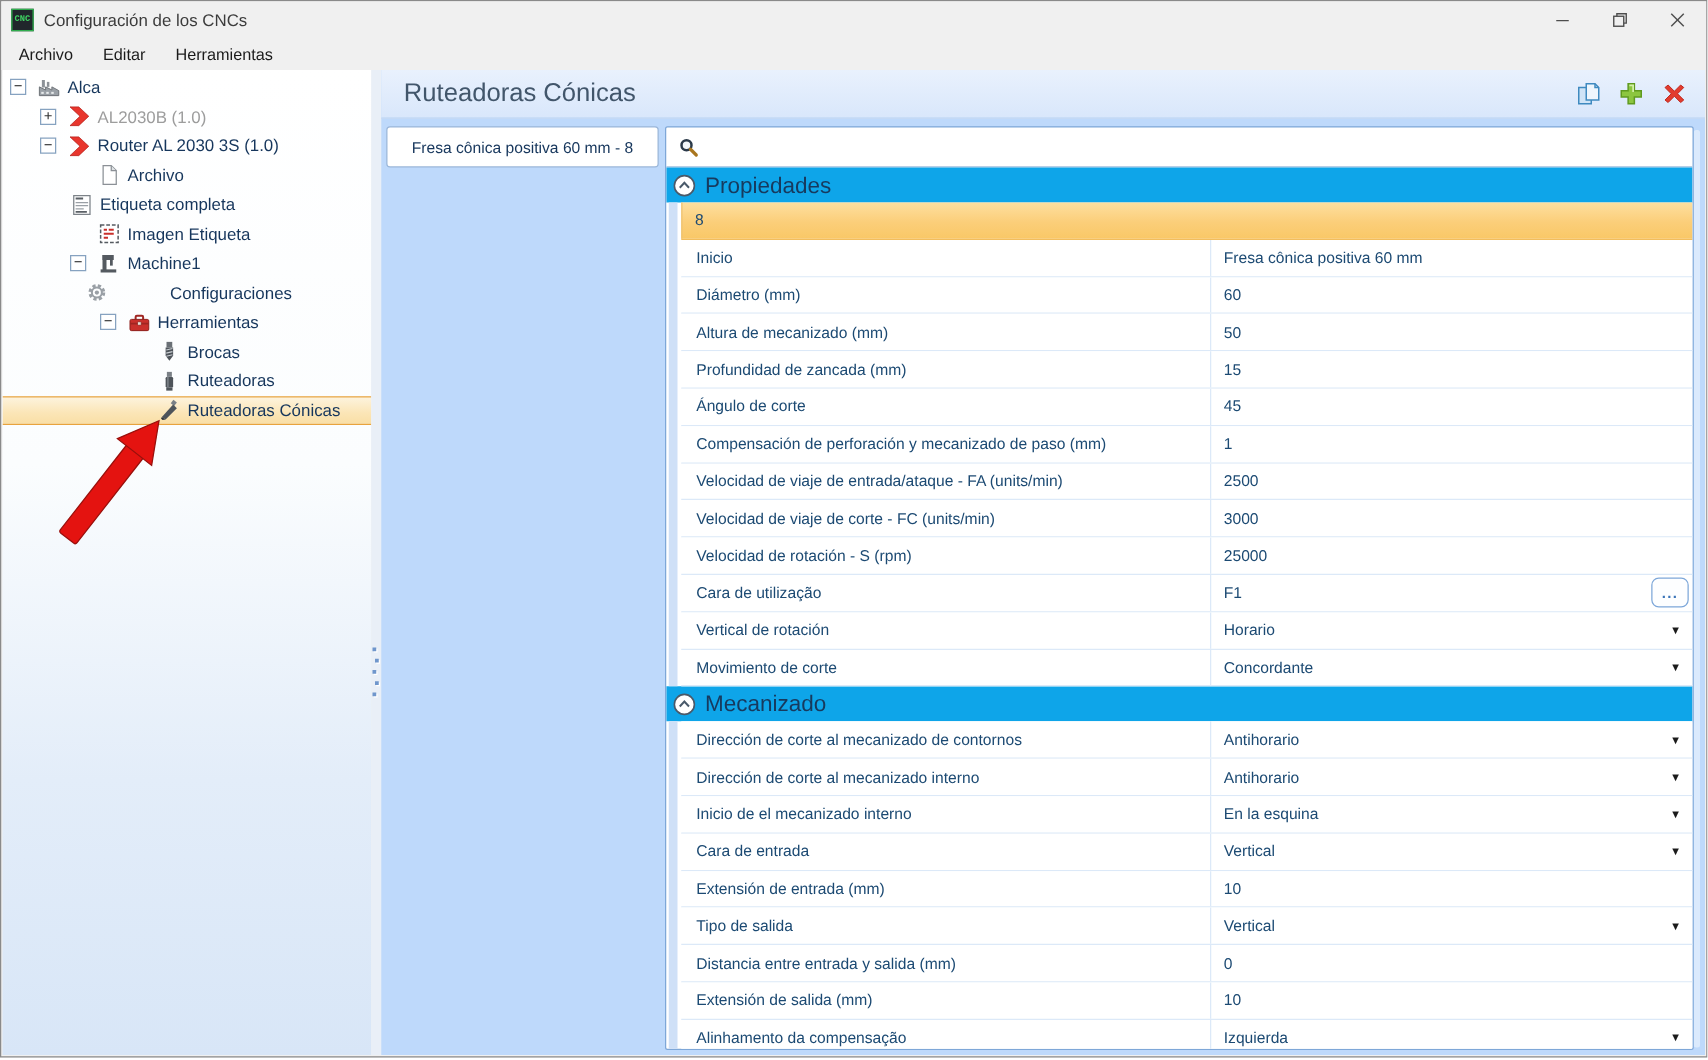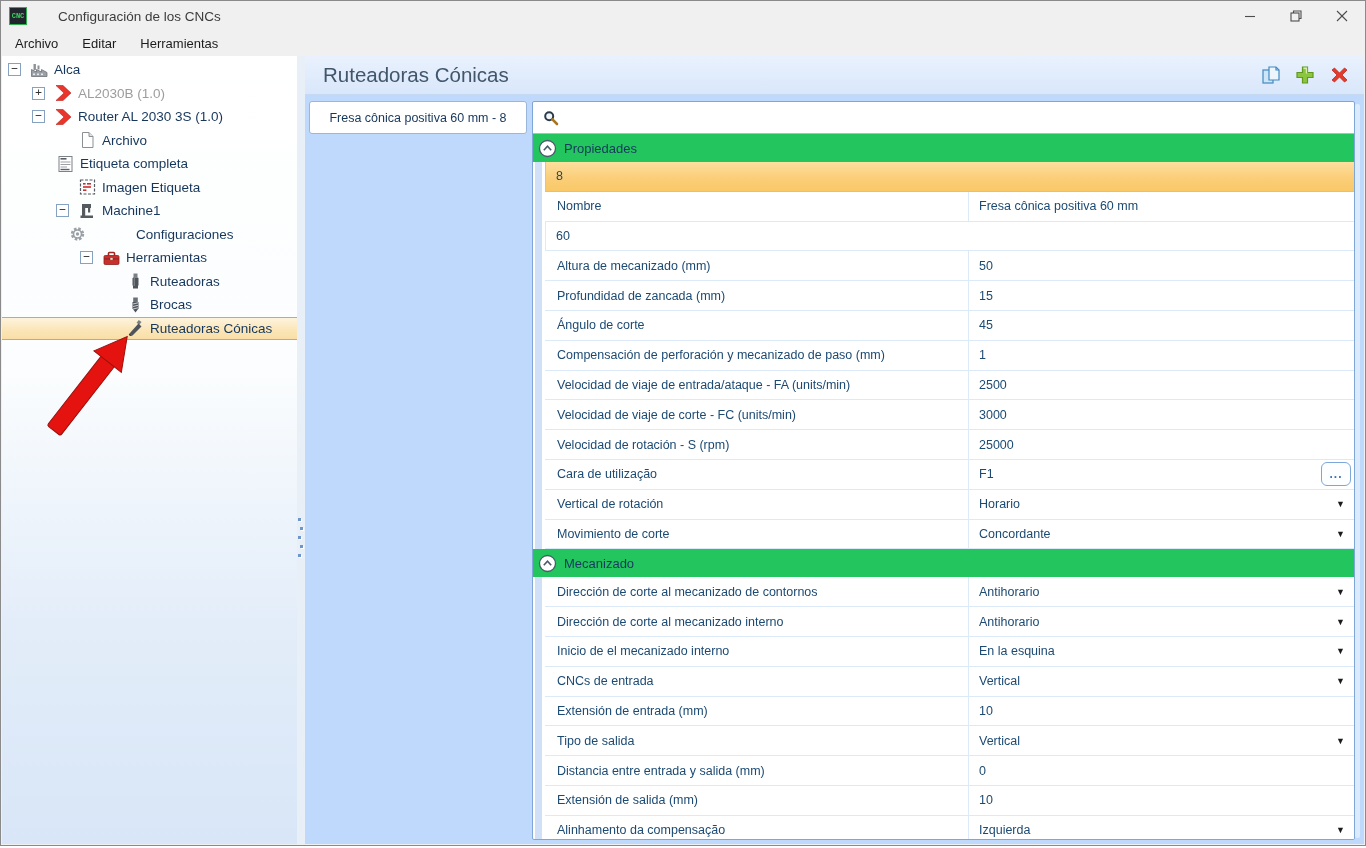--- a/index.html
+++ b/index.html
@@ -1,20 +1,20 @@
 <!DOCTYPE html>
 <html><head>
 <meta charset="utf-8">
 <style>
   html,body{margin:0;padding:0;background:#ffffff;}
   body{width:1366px;height:848px;font-family:"Liberation Sans","DejaVu Sans",sans-serif;-webkit-font-smoothing:antialiased;}
   .window{position:relative;width:1366px;height:846px;box-sizing:border-box;border:1px solid #8a8a8a;background:#f0f0f0;overflow:hidden;}
 
   
-  .titlebar{position:absolute;top:0;left:0;right:0;height:30px;background:#f0f0f0;display:flex;align-items:center;gap:23px;}
+  .titlebar{position:absolute;top:0;left:0;right:0;height:30px;background:#f0f0f0;display:flex;align-items:center;}
   .appicon{width:18px;height:18px;margin-left:8px;background:#20262b;border:1px solid #2fae4e;box-sizing:border-box;display:flex;align-items:center;justify-content:center;}
   .appicon span{color:#3fd463;font-size:7px;font-weight:bold;font-family:"Liberation Mono","DejaVu Sans Mono",monospace;letter-spacing:0;}
   .title-text{margin-left:8px;font-size:13.5px;color:#3c3c3c;}
   .winbtns{margin-left:auto;display:flex;height:30px;}
   .winbtn{width:46px;height:30px;display:flex;align-items:center;justify-content:center;}
   .winbtn svg{stroke:#4d4d4d;stroke-width:1.1;fill:none;}
 
   
   .menubar{position:absolute;top:30px;left:0;right:0;height:25px;background:#f0f0f0;display:flex;align-items:center;}
   .menu-item{padding:0 10px;margin-left:4px;font-size:13px;color:#1b1b1b;height:22px;line-height:22px;}
@@ -44,21 +44,21 @@
 
   
   .mainbody{position:absolute;top:38px;left:0;right:0;bottom:0;}
   .tab{position:absolute;left:4px;top:7px;width:218px;height:33px;box-sizing:border-box;background:#ffffff;border:1px solid #9ab6d9;border-radius:3px;display:flex;align-items:center;justify-content:center;font-size:12.5px;color:#16365c;}
   .scrollstrip{position:absolute;right:4px;top:10px;bottom:6px;width:5px;background:rgba(255,255,255,0.45);border-radius:2px;}
 
   
   .grid{position:absolute;left:227px;top:7px;width:823px;bottom:4px;box-sizing:border-box;background:#ffffff;border:1px solid #7ea7d8;border-radius:2px;overflow:hidden;}
   .searchrow{height:32px;box-sizing:border-box;border-bottom:1px solid #9fbfe0;display:flex;align-items:center;padding-left:10px;}
   .searchrow input{border:none;outline:none;flex:1;font-size:12.5px;color:#1c4a73;margin-left:8px;font-family:inherit;background:transparent;}
-  .sec-header{height:28px;background:#22c55e;display:flex;align-items:center;font-size:13px;color:#173a5e;}
+  .sec-header{height:28px;background:#0ea5e9;display:flex;align-items:center;font-size:18px;color:#173a5e;}
   .sec-header .circ{margin:0 7px 0 5px;display:flex;}
   .secrows{position:relative;padding-left:12px;}
   .secrows .strip{position:absolute;left:2px;top:0;bottom:0;width:7px;background:#cfe0f7;}
   .prow{display:flex;height:29.8px;box-sizing:border-box;border-bottom:1px solid #dce9f8;background:#ffffff;font-size:12.5px;color:#1c4a73;}
   .prow .plabel{width:423px;flex:none;display:flex;align-items:center;padding-left:12px;box-sizing:border-box;}
   .prow .pvalue{flex:1;display:flex;align-items:center;border-left:1px solid #dce9f8;padding-left:10px;position:relative;}
   .prow.selected{background:linear-gradient(180deg,#fddf9f 0%,#fbce79 55%,#f9c867 100%);border-bottom:1px solid #f2bd5d;}
   .prow.selected .pvalue{border-left-color:#eec272;}
   .dd-arrow{margin-left:auto;padding-right:9px;font-size:9px;color:#1b1b1b;}
   .ellipsis-btn{position:absolute;right:3px;top:2px;width:30px;height:24px;box-sizing:border-box;border:1px solid #7da7d9;border-radius:6px;background:#fdfeff;color:#3a74b8;font-weight:bold;letter-spacing:1px;font-size:12px;display:flex;align-items:center;justify-content:center;}
@@ -215,40 +215,40 @@
                 <rect x="2" y="9.2" width="15" height="1.4" fill="#a02622"></rect>
                 <rect x="8" y="8.4" width="3" height="2.8" rx="0.6" fill="#e8e0d8" stroke="#8f1f1b" stroke-width="0.6"></rect>
               </svg>
             </span>
             <span class="tlabel">Herramientas</span>
           </div>
           <div class="trow" style="padding-left: 102px;">
             <span class="eslot"></span>
             <span class="ticon">
               <svg width="19" height="18" viewBox="0 0 19 18">
-                <rect x="7.5" y="1.5" width="4" height="4" fill="#7a8086"></rect>
-                <rect x="6.5" y="5.5" width="6" height="8.5" rx="1" fill="#4e545a"></rect>
-                <rect x="7.6" y="5.5" width="1.4" height="8.5" fill="#767c82"></rect>
-                <rect x="7" y="14" width="5" height="2.5" fill="#4e545a"></rect>
-              </svg>
-            </span>
-            <span class="tlabel">Ruteadoras</span>
-          </div>
-          <div class="trow" style="padding-left: 102px;">
-            <span class="eslot"></span>
-            <span class="ticon">
-              <svg width="19" height="18" viewBox="0 0 19 18">
                 <rect x="7.2" y="1.5" width="4.6" height="4.5" fill="#6a7076"></rect>
                 <path d="M6.5 6 H12.5 V12.5 L9.5 16.5 L6.5 12.5 Z" fill="#4e545a"></path>
                 <line x1="7" y1="8" x2="12" y2="6.8" stroke="#c8cdd2" stroke-width="1"></line>
                 <line x1="7" y1="10.5" x2="12" y2="9.3" stroke="#c8cdd2" stroke-width="1"></line>
                 <line x1="7" y1="13" x2="12" y2="11.8" stroke="#c8cdd2" stroke-width="1"></line>
               </svg>
             </span>
             <span class="tlabel">Brocas</span>
+          </div>
+          <div class="trow" style="padding-left: 102px;">
+            <span class="eslot"></span>
+            <span class="ticon">
+              <svg width="19" height="18" viewBox="0 0 19 18">
+                <rect x="7.5" y="1.5" width="4" height="4" fill="#7a8086"></rect>
+                <rect x="6.5" y="5.5" width="6" height="8.5" rx="1" fill="#4e545a"></rect>
+                <rect x="7.6" y="5.5" width="1.4" height="8.5" fill="#767c82"></rect>
+                <rect x="7" y="14" width="5" height="2.5" fill="#4e545a"></rect>
+              </svg>
+            </span>
+            <span class="tlabel">Ruteadoras</span>
           </div>
           <div class="trow sel" style="padding-left: 102px;">
             <span class="eslot"></span>
             <span class="ticon">
               <svg width="19" height="18" viewBox="0 0 19 18">
                 <rect x="11.5" y="1.5" width="3.5" height="3.5" fill="#7a8086" transform="rotate(38 13 3)"></rect>
                 <polygon points="3.5,14.5 12.5,4.5 15.5,7.5 6.5,16.5" fill="#4e545a"></polygon>
                 <polygon points="3.5,14.5 6.5,16.5 4,17 2.8,15.8" fill="#2f343a"></polygon>
               </svg>
             </span>
@@ -319,26 +319,27 @@
                 <span>Propiedades</span>
               </div>
               <div class="secrows">
                 <div class="strip"></div>
                 <div class="prow selected">
                   <div class="pvalue">
                     <span>8</span>
                   </div>
                 </div>
                 <div class="prow">
-                  <div class="plabel">Nombre</div>
+                  <div class="plabel">Inicio</div>
                   <div class="pvalue">
                     <span>Fresa cônica positiva 60 mm</span>
                   </div>
                 </div>
                 <div class="prow">
+                  <div class="plabel">Diámetro (mm)</div>
                   <div class="pvalue">
                     <span>60</span>
                   </div>
                 </div>
                 <div class="prow">
                   <div class="plabel">Altura de mecanizado (mm)</div>
                   <div class="pvalue">
                     <span>50</span>
                   </div>
                 </div>
@@ -426,21 +427,21 @@
                   </div>
                 </div>
                 <div class="prow">
                   <div class="plabel">Inicio de el mecanizado interno</div>
                   <div class="pvalue">
                     <span>En la esquina</span>
                     <span class="dd-arrow">▼</span>
                   </div>
                 </div>
                 <div class="prow">
-                  <div class="plabel">CNCs de entrada</div>
+                  <div class="plabel">Cara de entrada</div>
                   <div class="pvalue">
                     <span>Vertical</span>
                     <span class="dd-arrow">▼</span>
                   </div>
                 </div>
                 <div class="prow">
                   <div class="plabel">Extensión de entrada (mm)</div>
                   <div class="pvalue">
                     <span>10</span>
                   </div>

